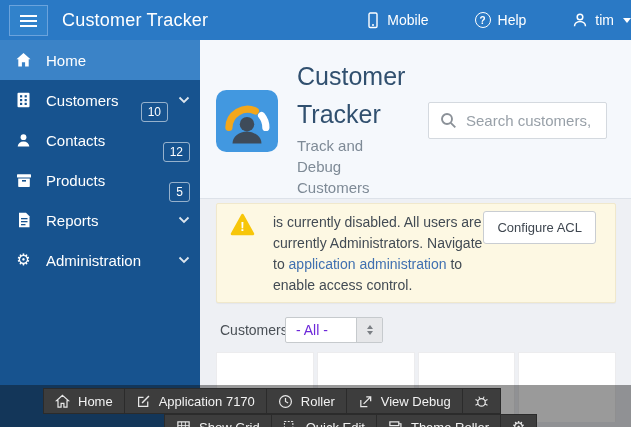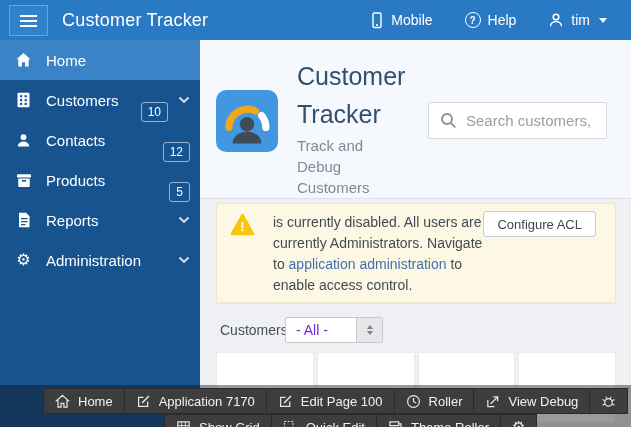--- a/index.html
+++ b/index.html
@@ -8,21 +8,21 @@
   .stage { position:relative; width:631px; height:427px; overflow:hidden; background:#eef0f4; }
 
   
   .topbar { position:absolute; left:0; top:0; width:631px; height:40px;
             background:#2a79c5; color:#fff; display:flex; align-items:center; }
   .hamburger-btn { position:absolute; left:9px; top:5px; width:39px; height:31px;
             background:#3182cb; border:1px solid #6ba3dc; display:flex; flex-direction:column;
             justify-content:center; align-items:center; gap:3px; cursor:pointer; }
   .hamburger-btn i { display:block; width:17px; height:2px; background:#fff; }
   .topbar-title { margin-left:62px; font-size:18px; font-weight:400; letter-spacing:.2px; }
-  .topbar-actions { margin-left:auto; display:flex; align-items:center; gap:32px; padding-right:24px; font-size:14px; }
+  .topbar-actions { margin-left:auto; display:flex; align-items:center; gap:46px; padding-right:0; font-size:14px; }
   .tb-action { display:flex; align-items:center; gap:7px; cursor:pointer; }
   .help-circle { width:16px; height:16px; border:1.4px solid #fff; border-radius:50%;
             font-size:10px; font-weight:bold; display:flex; align-items:center; justify-content:center; }
   .caret-down { width:0; height:0; border-left:4px solid transparent; border-right:4px solid transparent;
             border-top:5px solid #fff; margin-left:2px; }
 
   
   .sidebar { position:absolute; left:0; top:40px; width:200px; height:387px; background:#17538f; }
   .nav-item { height:40px; display:flex; align-items:center; padding:0 10px 0 15px;
             color:#fff; font-size:15px; cursor:pointer; }
@@ -46,21 +46,21 @@
           border:1px solid #d4d9df; border-radius:2px; display:flex; align-items:center; padding:0 8px 0 11px; }
   .hero-search input { border:none; outline:none; width:100%; font-size:15px;
           font-family:"Liberation Sans", sans-serif; color:#ec4899; background:transparent; margin-left:9px; }
   .hero-search input::placeholder { color:#98a0a8; opacity:1; }
 
   .alert { position:absolute; left:16px; top:163px; width:400px; height:100px; background:#fdf8e3;
           border:1px solid #f0e8cc; border-radius:2px; box-shadow:0 1px 1px rgba(0,0,0,.04); }
   .alert-icon { position:absolute; left:13px; top:9px; }
   .alert-body { position:absolute; left:56px; top:8px; width:220px; font-size:14px; line-height:21px; color:#424b54; }
   .alert-link { color:#4070b0; text-decoration:none; cursor:pointer; }
-  .alert-btn { position:absolute; right:19px; top:7px; height:26px; padding:0 13px; background:#fff;
+  .alert-btn { position:absolute; right:19px; top:7px; height:33px; padding:0 13px; background:#fff;
           border:1px solid #c9cdd2; border-radius:3px; font-size:13px; color:#3f4750;
           font-family:"Liberation Sans", sans-serif; cursor:pointer; }
 
   .filter-row { position:absolute; left:20px; top:277px; display:flex; align-items:center; }
   .filter-label { width:65px; font-size:14px; color:#4a5056; }
   .select { width:98px; height:26px; background:#fff; border:1px solid #c6cacd; border-radius:2px;
           display:flex; align-items:stretch; cursor:pointer; }
   .select-value { flex:1; font-size:14px; color:#6d28d9; display:flex; align-items:center; padding-left:10px; }
   .select-arrows { width:26px; background:#e6e7e9; border-left:1px solid #c6cacd; display:flex;
           flex-direction:column; align-items:center; justify-content:center; gap:2px; }
@@ -276,29 +276,20 @@
           <svg width="15" height="15" viewBox="0 0 16 16">
               <path d="M8 3.5 H2.8 V13.2 H12.5 V8" fill="none" stroke="#e8e8e8" stroke-width="1.3"></path>
               <line x1="6.5" y1="9.5" x2="13.8" y2="2.2" stroke="#e8e8e8" stroke-width="1.6"></line>
             </svg>
         </span>
         <span>Application 7170</span>
       </div>
       <div class="dev-btn">
         <span>
           <svg width="15" height="15" viewBox="0 0 16 16">
-              <path d="M8 3.5 H2.8 V13.2 H12.5 V8" fill="none" stroke="#e8e8e8" stroke-width="1.3"></path>
-              <line x1="6.5" y1="9.5" x2="13.8" y2="2.2" stroke="#e8e8e8" stroke-width="1.6"></line>
-            </svg>
-        </span>
-        <span>Edit Page 100</span>
-      </div>
-      <div class="dev-btn">
-        <span>
-          <svg width="15" height="15" viewBox="0 0 16 16">
               <circle cx="8" cy="8" r="6.3" fill="none" stroke="#e8e8e8" stroke-width="1.3"></circle>
               <polyline points="8,4.2 8,8 10.8,9.6" fill="none" stroke="#e8e8e8" stroke-width="1.3"></polyline>
             </svg>
         </span>
         <span>Roller</span>
       </div>
       <div class="dev-btn">
         <span>
           <svg width="15" height="15" viewBox="0 0 16 16">
               <path d="M3 6.5 V13.5 H10" fill="none" stroke="#e8e8e8" stroke-width="1.3"></path>

